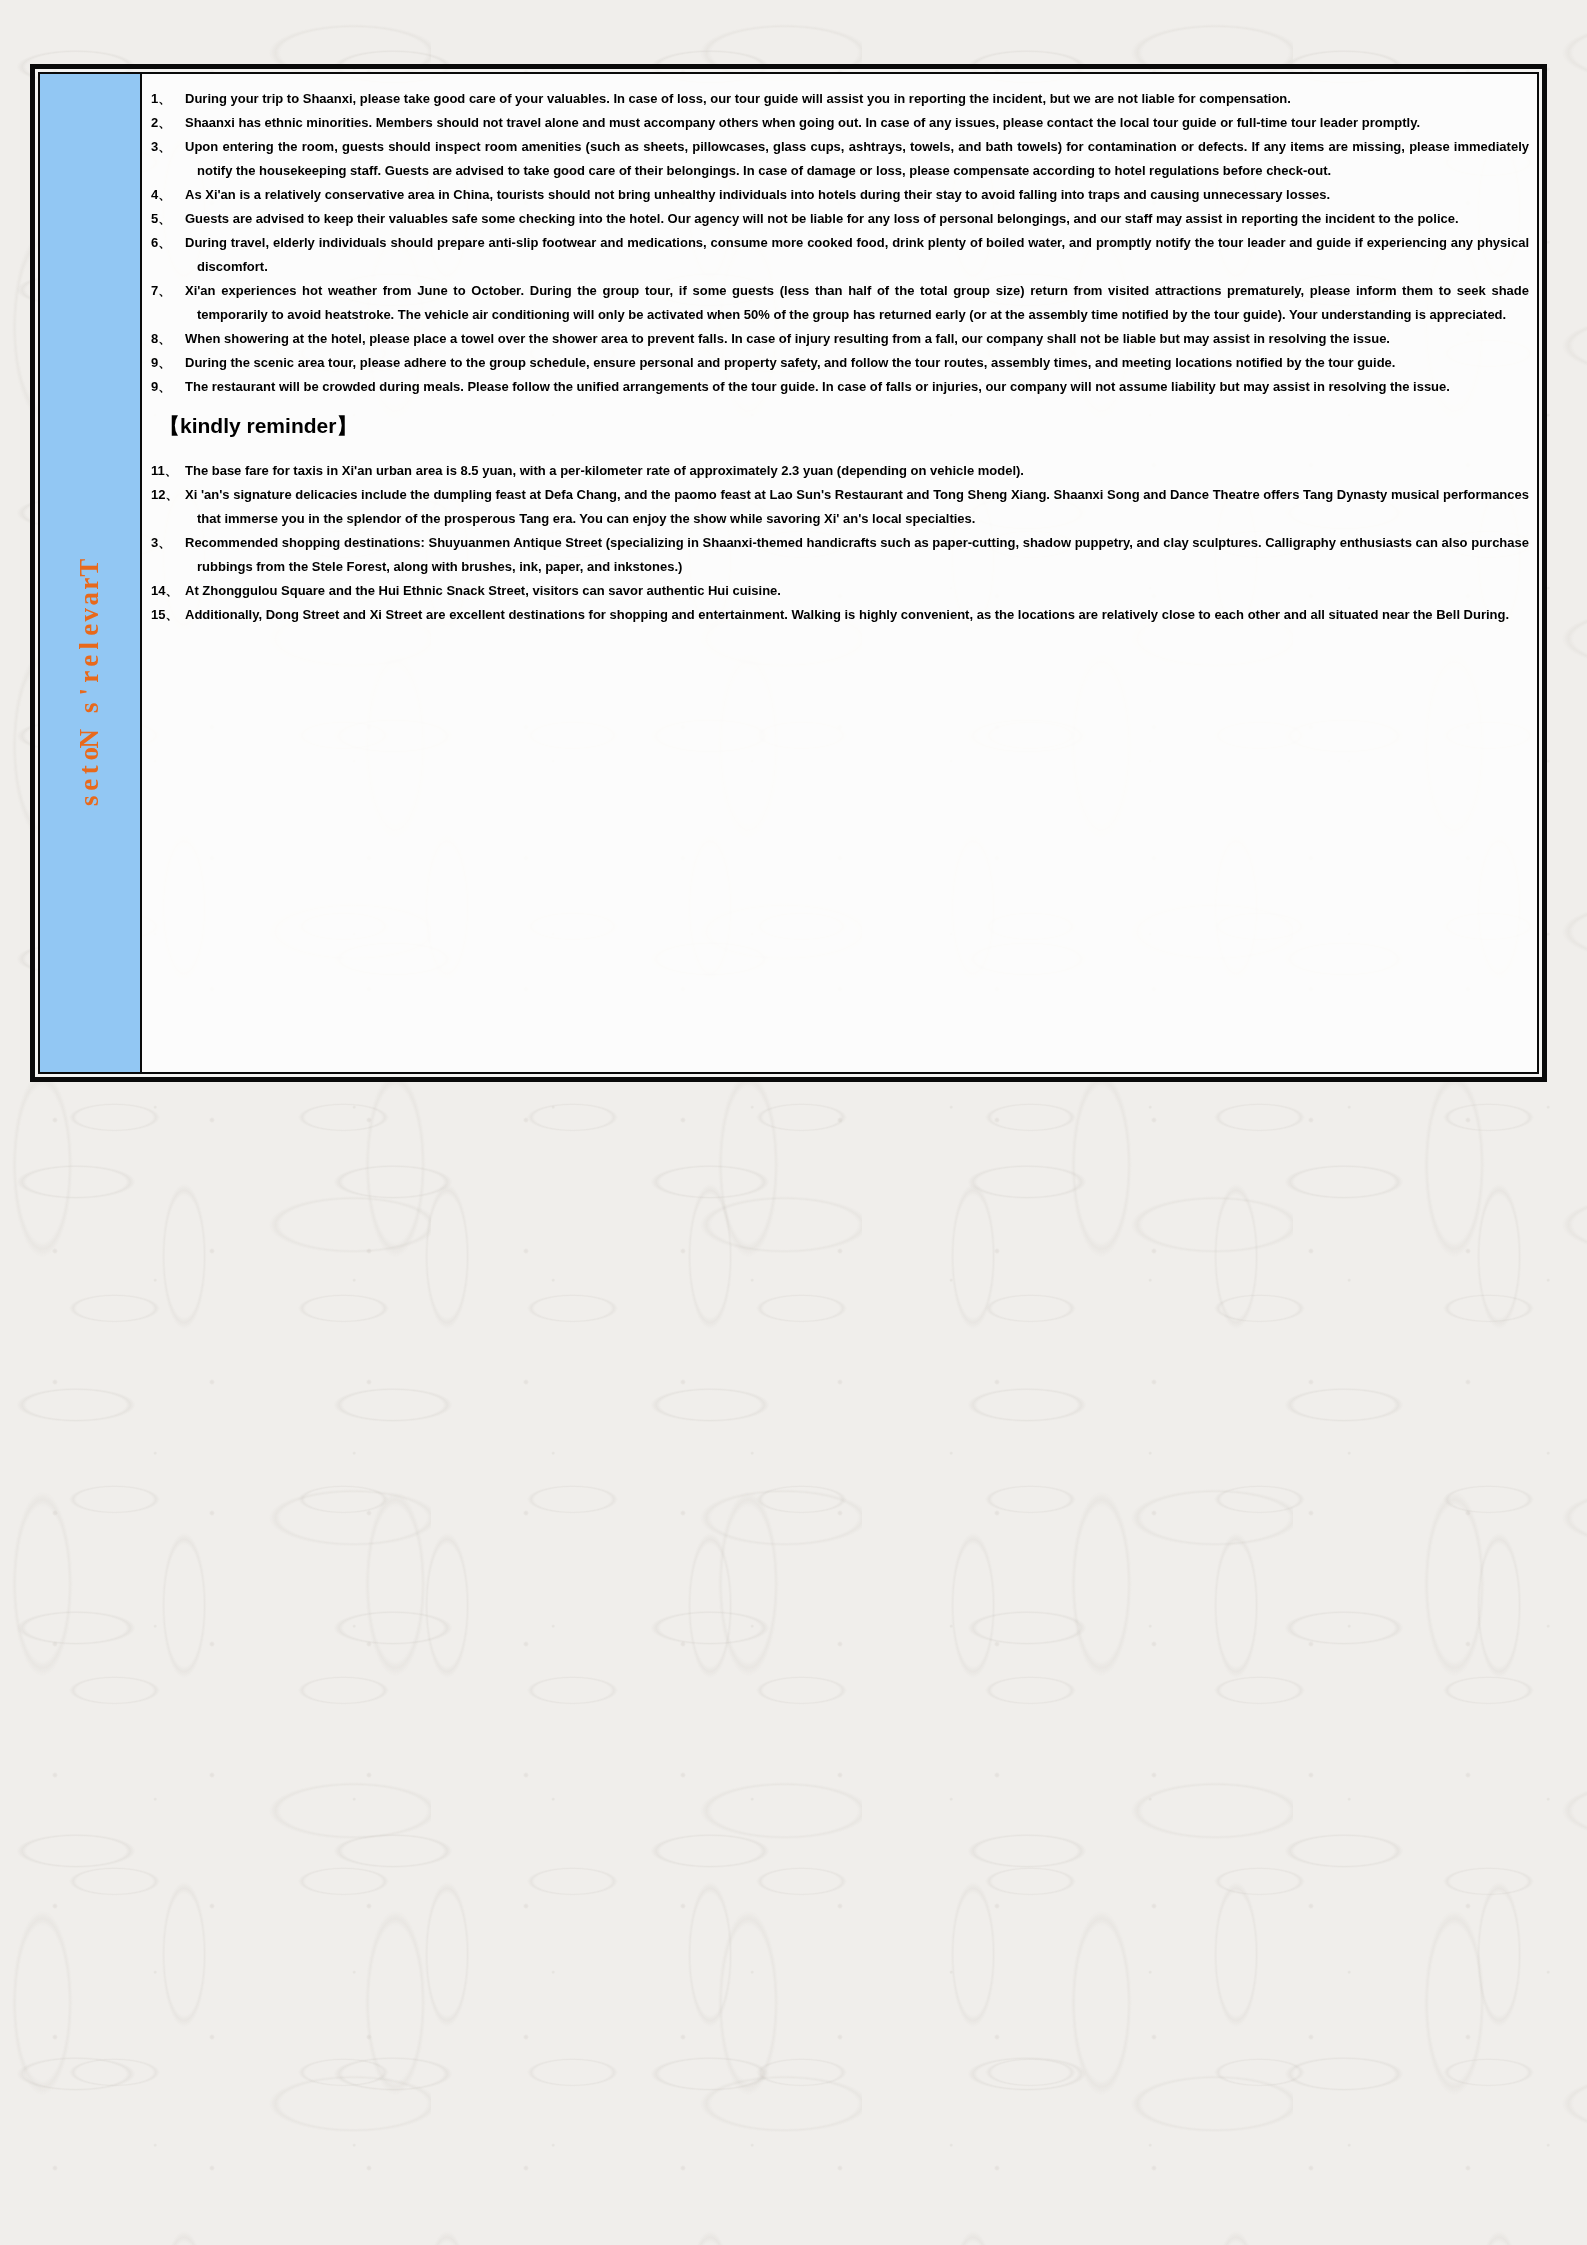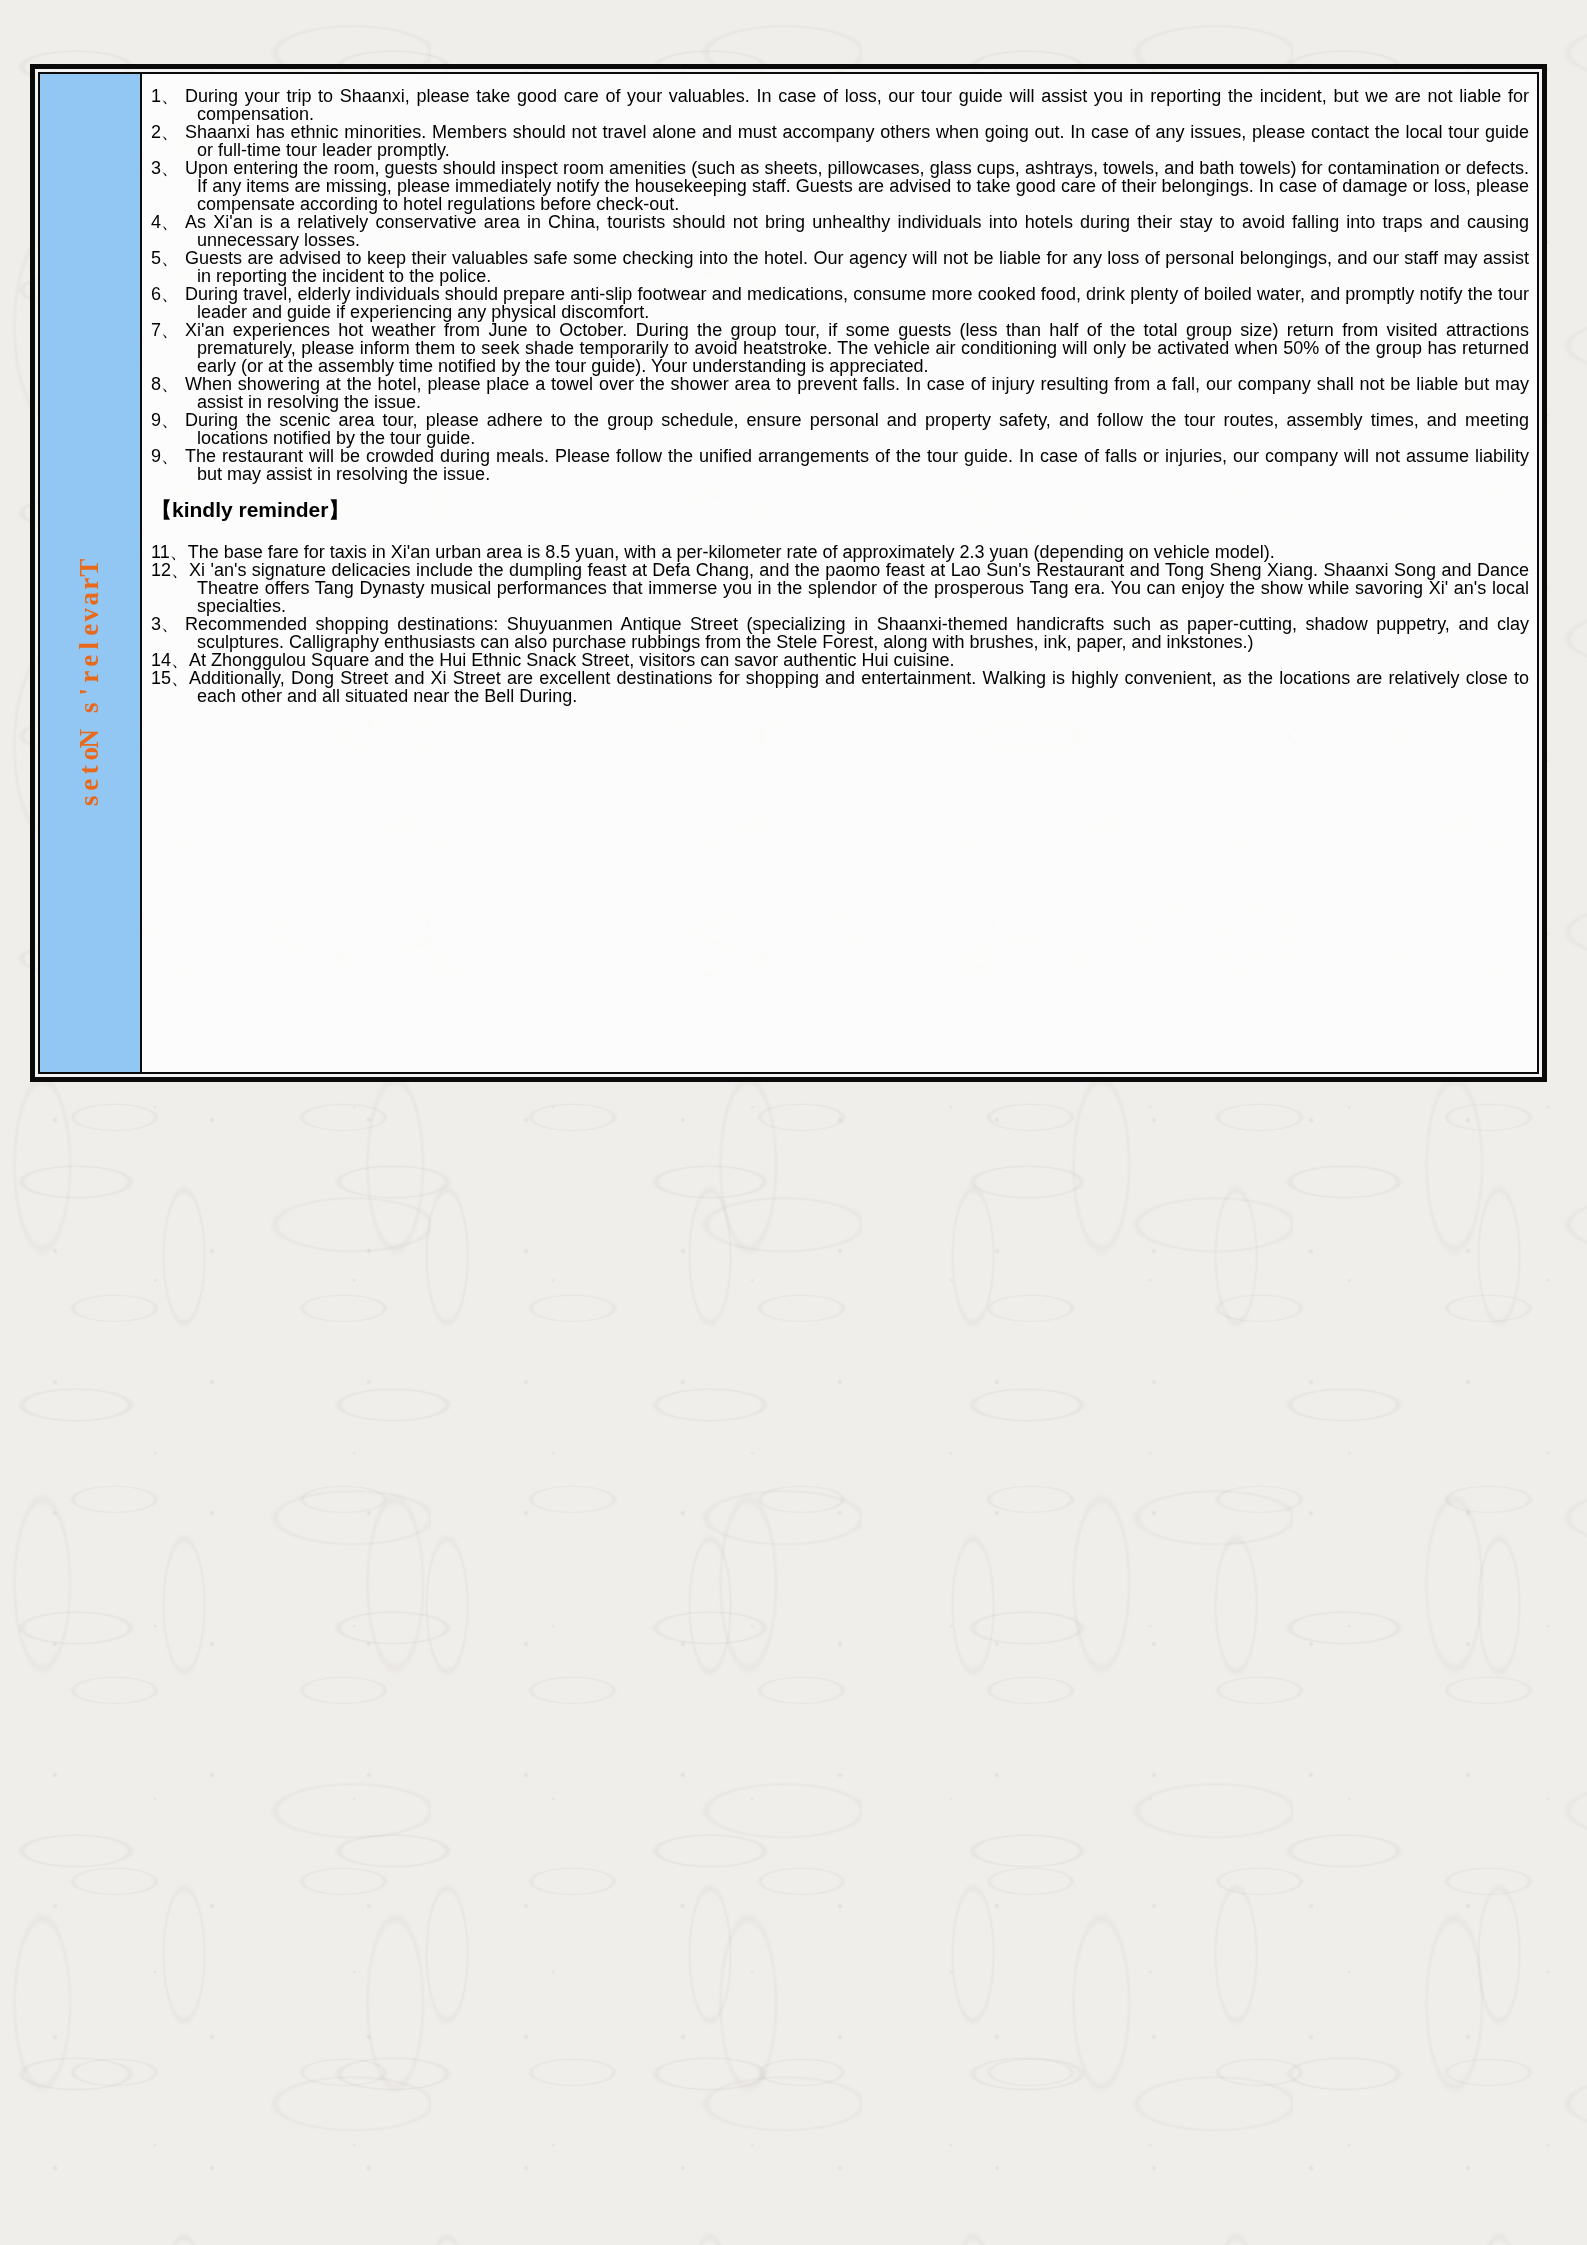--- a/index.html
+++ b/index.html
@@ -69,35 +69,35 @@
     font-size: 27px;
     color: #e8691b;
     white-space: pre;
   }
   .content {
     flex: 1 1 auto;
     padding: 13px 8px 8px 9px;
     color: #000;
   }
   .note {
-    font-size: 18px;
-    font-weight: normal;
-    line-height: 18px;
+    font-size: 13px;
+    font-weight: bold;
+    line-height: 24px;
     text-align: justify;
     padding-left: 46px;
     text-indent: -46px;
     color: #000;
   }
   .note .num {
     display: inline-block;
     min-width: 34px;
     text-indent: 0;
   }
   .reminder {
-    margin: 10px 0 16px 0;
+    margin: 10px 0 16px 8px;
     font-size: 21px;
     line-height: 34px;
     font-weight: bold;
     color: #000;
     font-family: "Liberation Sans", "DejaVu Sans", sans-serif;
   }
 </style>
 </head>
 <body>
 

